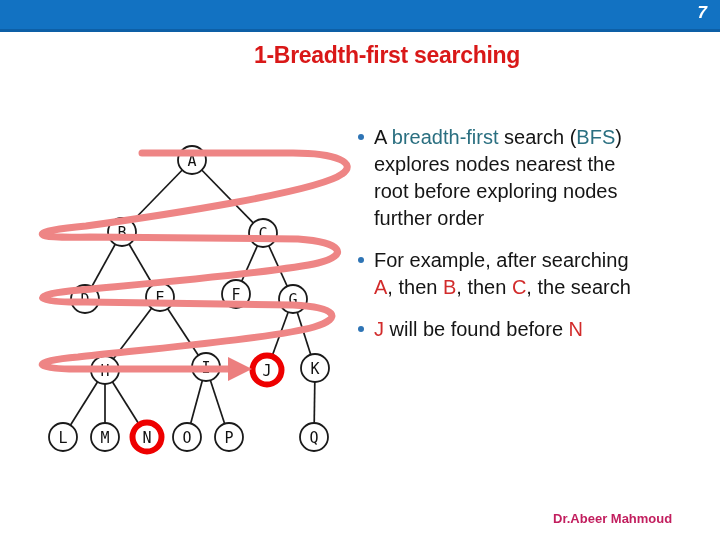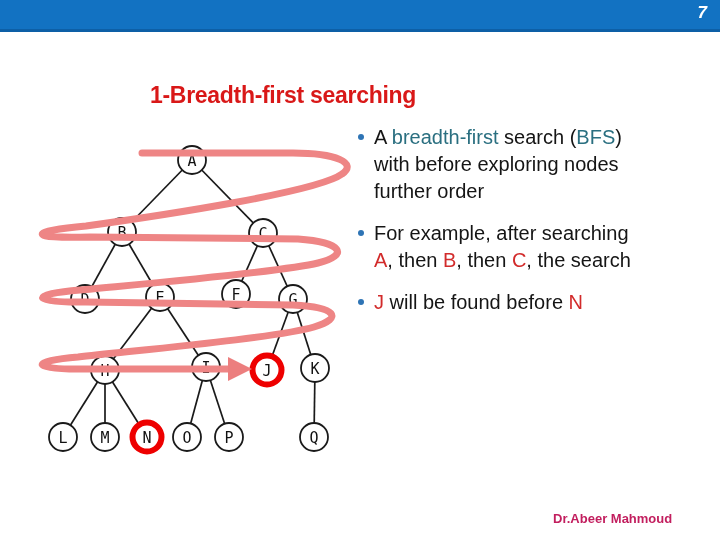--- a/index.html
+++ b/index.html
@@ -10,23 +10,22 @@
   .header-bar{
     position:absolute;left:0;top:0;width:720px;height:29px;
     background:#1272C2;border-bottom:3px solid #0d5fa6;
   }
   .page-number{
     position:absolute;top:3px;right:13px;color:#ffffff;
     font-size:17px;font-weight:bold;font-style:italic;
   }
   .slide-title{
     position:absolute;left:150px;top:42px;width:370px;
-    text-align:left;color:#D91818;font-size:23px;font-weight:bold;
+    text-align:right;color:#D91818;font-size:23px;font-weight:bold;
     letter-spacing:-0.3px;
-    margin-top:40px;
   }
   .tree-svg{position:absolute;left:0;top:0;width:720px;height:540px;}
   .edge{stroke:#1a1a1a;stroke-width:1.7;}
   .node{fill:#ffffff;stroke:#1a1a1a;stroke-width:1.8;}
   .node.hl{stroke:#EE0000;stroke-width:6;}
   .nlabel{
     font-family:"DejaVu Sans Mono",monospace;font-size:15px;fill:#111;
     text-anchor:middle;font-weight:500;
   }
   .spiral{fill:none;stroke:#EE8585;stroke-width:7;stroke-linecap:round;stroke-linejoin:round;}
@@ -161,21 +160,22 @@
          C 30 361 28 370 86 369
          L 232 369"></path>
     <polygon class="arrow" points="228,357 252,369 228,381"></polygon>
   </svg>
 
   <ul class="bullet-list">
       <li>
         <span class="dot"></span>
         <div class="btext">
           <div class="bline"><span class="seg-k">A </span><span class="seg-t">breadth-first</span><span class="seg-k"> search (</span><span class="seg-t">BFS</span><span class="seg-k">)</span></div>
-          <div class="bline"><span class="seg-k">with before exploring nodes</span></div>
+          <div class="bline"><span class="seg-k">explores nodes nearest the</span></div>
+          <div class="bline"><span class="seg-k">root before exploring nodes</span></div>
           <div class="bline"><span class="seg-k">further order</span></div>
         </div>
       </li>
       <li>
         <span class="dot"></span>
         <div class="btext">
           <div class="bline"><span class="seg-k">For example, after searching</span></div>
           <div class="bline"><span class="seg-r">A</span><span class="seg-k">, then </span><span class="seg-r">B</span><span class="seg-k">, then </span><span class="seg-r">C</span><span class="seg-k">, the search</span></div>
         </div>
       </li>

